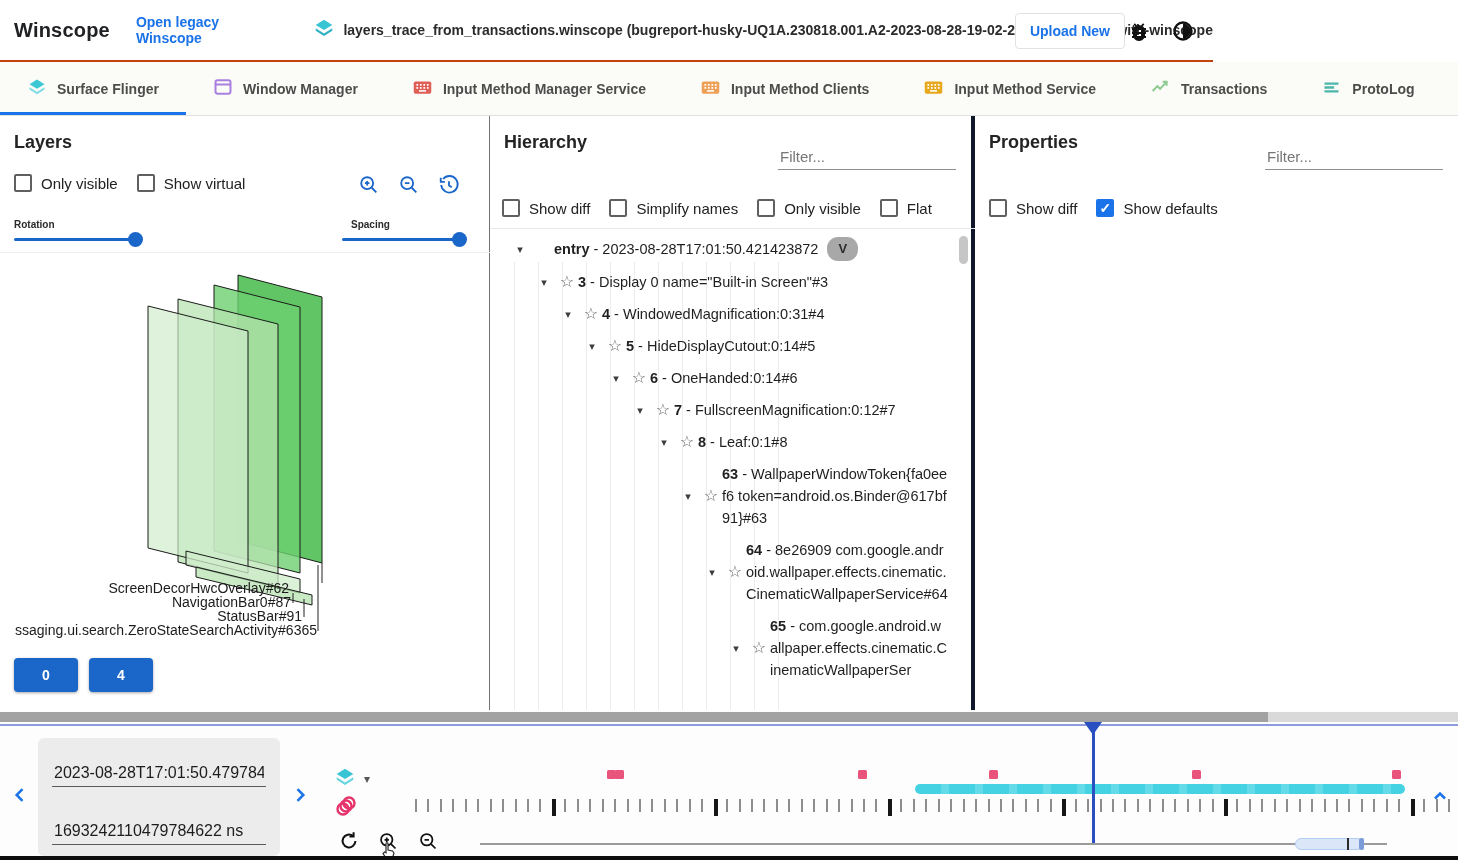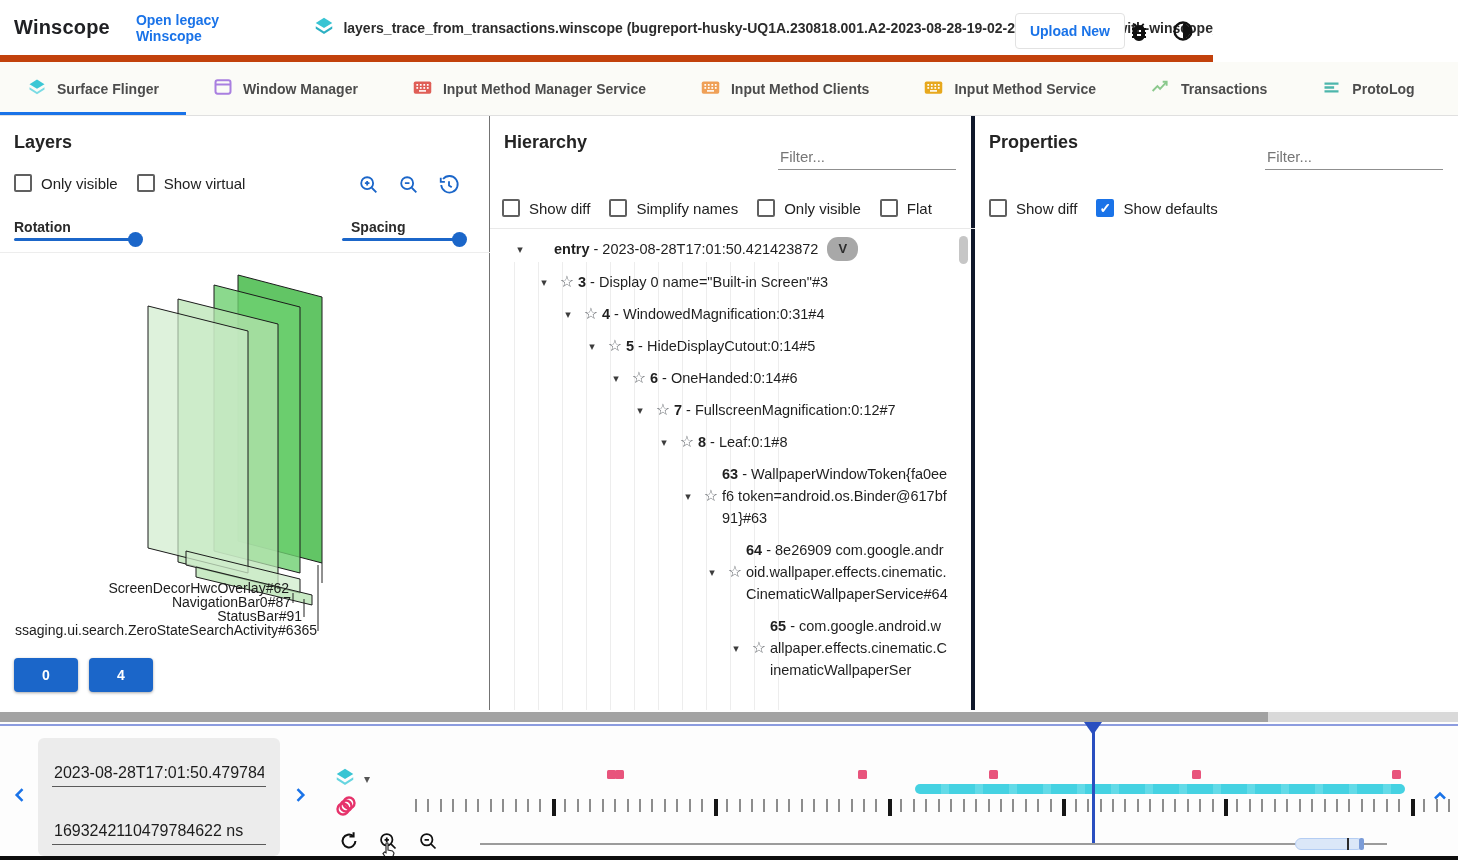--- a/index.html
+++ b/index.html
@@ -2,21 +2,21 @@
 <html style="--accent: #1a73e8; --btn: #1b66c9; --cyan: #45d2e2; --pink: #e8547c;"><head>
 <meta charset="utf-8">
 <style>
   * { margin:0; padding:0; box-sizing:border-box; }
   html,body { width:1458px; height:860px; overflow:hidden; background:#fff;
     font-family:"Liberation Sans", sans-serif; color:#202124; }
   #app { position:relative; width:1458px; height:860px; background:#fff; }
 
   
   #topbar { position:absolute; top:0; left:0; width:1213px; height:62px; background:#fff;
-    border-bottom:7px solid #c2410c; display:flex; align-items:center; }
+    border-bottom:2px solid #c2410c; display:flex; align-items:center; }
   #app-title { font-size:20px; font-weight:bold; margin-left:14px; letter-spacing:.2px; }
   #legacy-link { margin-left:26px; color:var(--accent); font-size:14px; font-weight:bold; text-decoration:none; cursor:pointer; }
   #file-group { display:flex; align-items:center; margin-left:34px; min-width:0; }
   #file-label { font-size:14px; font-weight:bold; color:#2b2b2b; margin-left:8px; white-space:nowrap;
     max-width:930px; overflow:hidden; }
   #upload-btn { position:absolute; right:88px; top:13px; height:36px; padding:0 14px; background:#fff;
     border:1px solid #e2e2e2; border-radius:4px; color:var(--accent); font-size:14px; font-weight:bold; cursor:pointer; }
   #bug-btn { position:absolute; right:62px; top:20px; width:24px; height:24px; cursor:pointer; }
   #darkmode-btn { position:absolute; right:18px; top:19px; width:24px; height:24px; cursor:pointer; }
 
@@ -38,21 +38,21 @@
   .cbx { width:18px; height:18px; border:2px solid #606060; border-radius:2px; background:#fff; flex:0 0 auto; }
   .cbx.checked { background:var(--accent); border-color:var(--accent); color:#fff; font-size:14px; font-weight:bold;
     display:flex; align-items:center; justify-content:center; line-height:1; }
   .filter-field { position:absolute; width:178px; border:none; border-bottom:1px solid #8f8f8f; background:transparent;
     font-size:15px; padding:4px 2px; color:#333; outline:none; font-family:"Liberation Sans",sans-serif;}
   .filter-field::placeholder { color:#767676; }
 
   
   #layers-cb-row { top:58px; left:14px; }
   .tool-icon { position:absolute; width:22px; height:22px; cursor:pointer; }
-  .slider-label { position:absolute; font-size:14px; font-weight:bold; color:#2a2a2a; }
+  .slider-label { position:absolute; font-size:10px; font-weight:bold; color:#2a2a2a; }
   .slider-track { position:absolute; height:3px; background:var(--btn); border-radius:2px; cursor:pointer; }
   .slider-thumb { position:absolute; width:15px; height:15px; border-radius:50%; background:var(--btn); cursor:pointer; }
   #layers-divider { position:absolute; top:136px; left:0; width:490px; height:1px; background:#ededed; }
   #rects-canvas { position:absolute; top:137px; left:0; }
   .rect-label { position:absolute; font-size:14px; color:#1c1c1c; white-space:nowrap; }
   .lbtn { position:absolute; width:64px; height:34px; background:var(--btn); color:#fff; border:none; border-radius:4px;
     font-size:14px; font-weight:bold; cursor:pointer; box-shadow:0 1px 3px rgba(0,0,0,.35); }
 
   
   #hier-divider { position:absolute; top:112px; left:0; width:485px; height:1px; background:#e9e9e9; }

